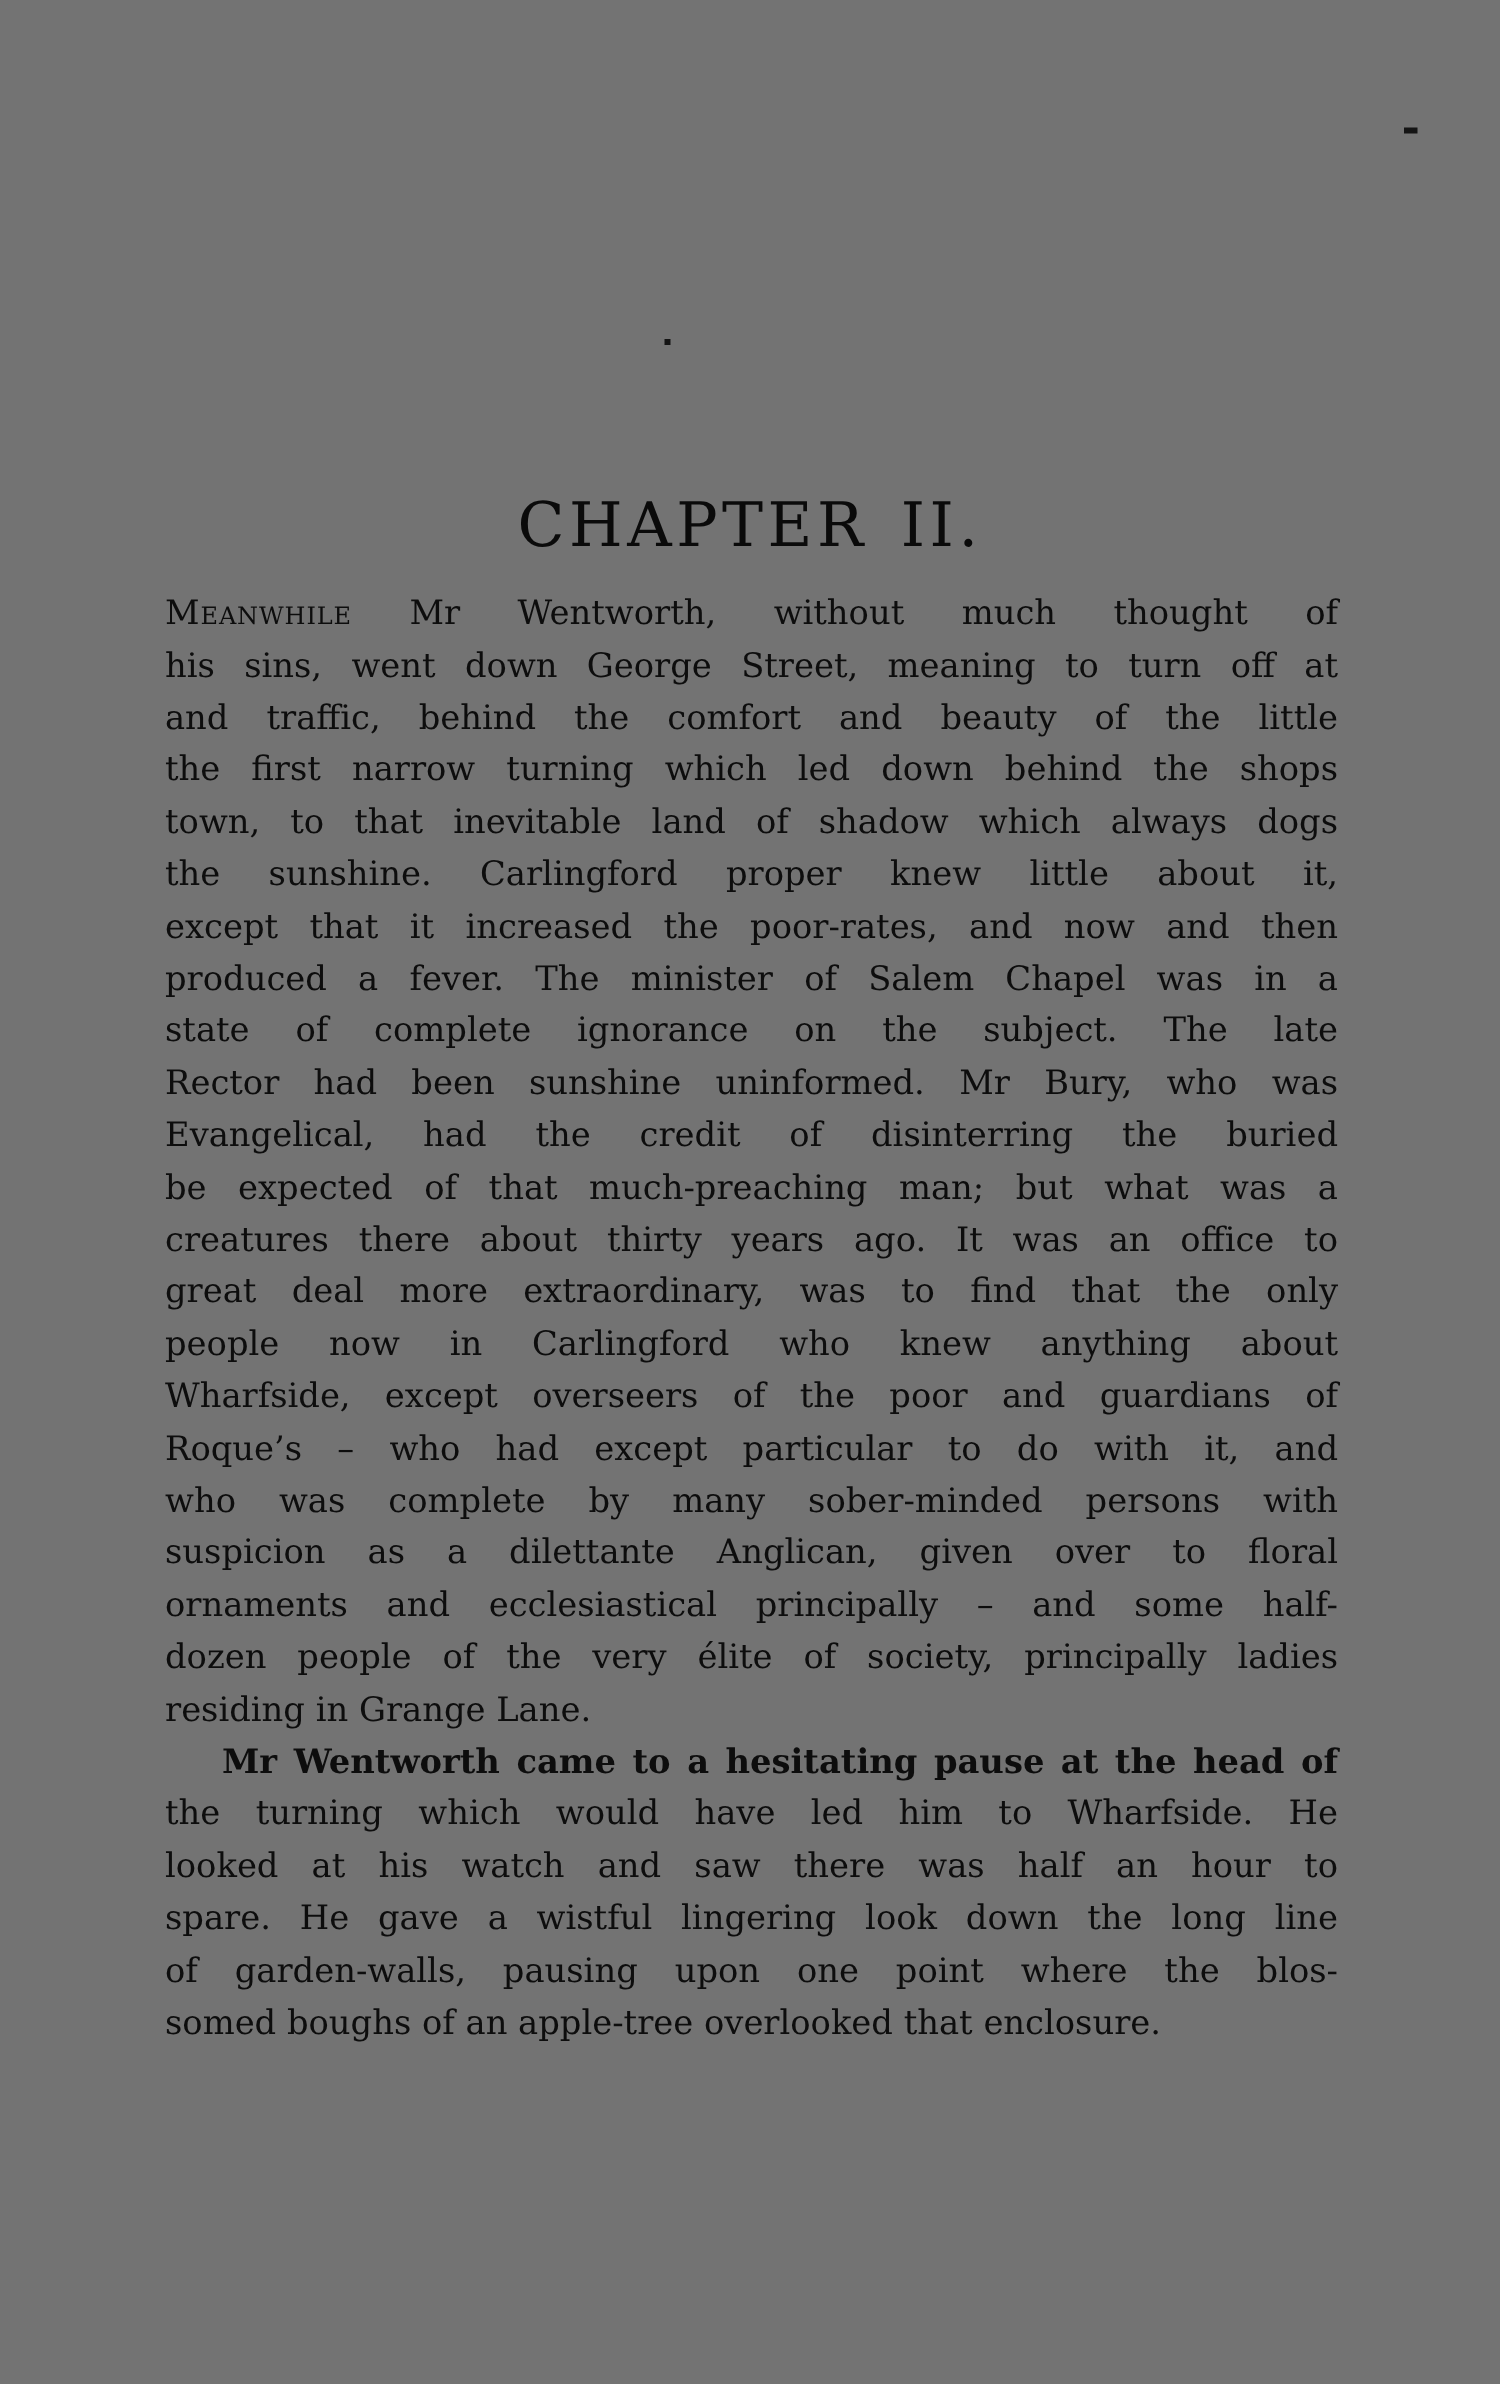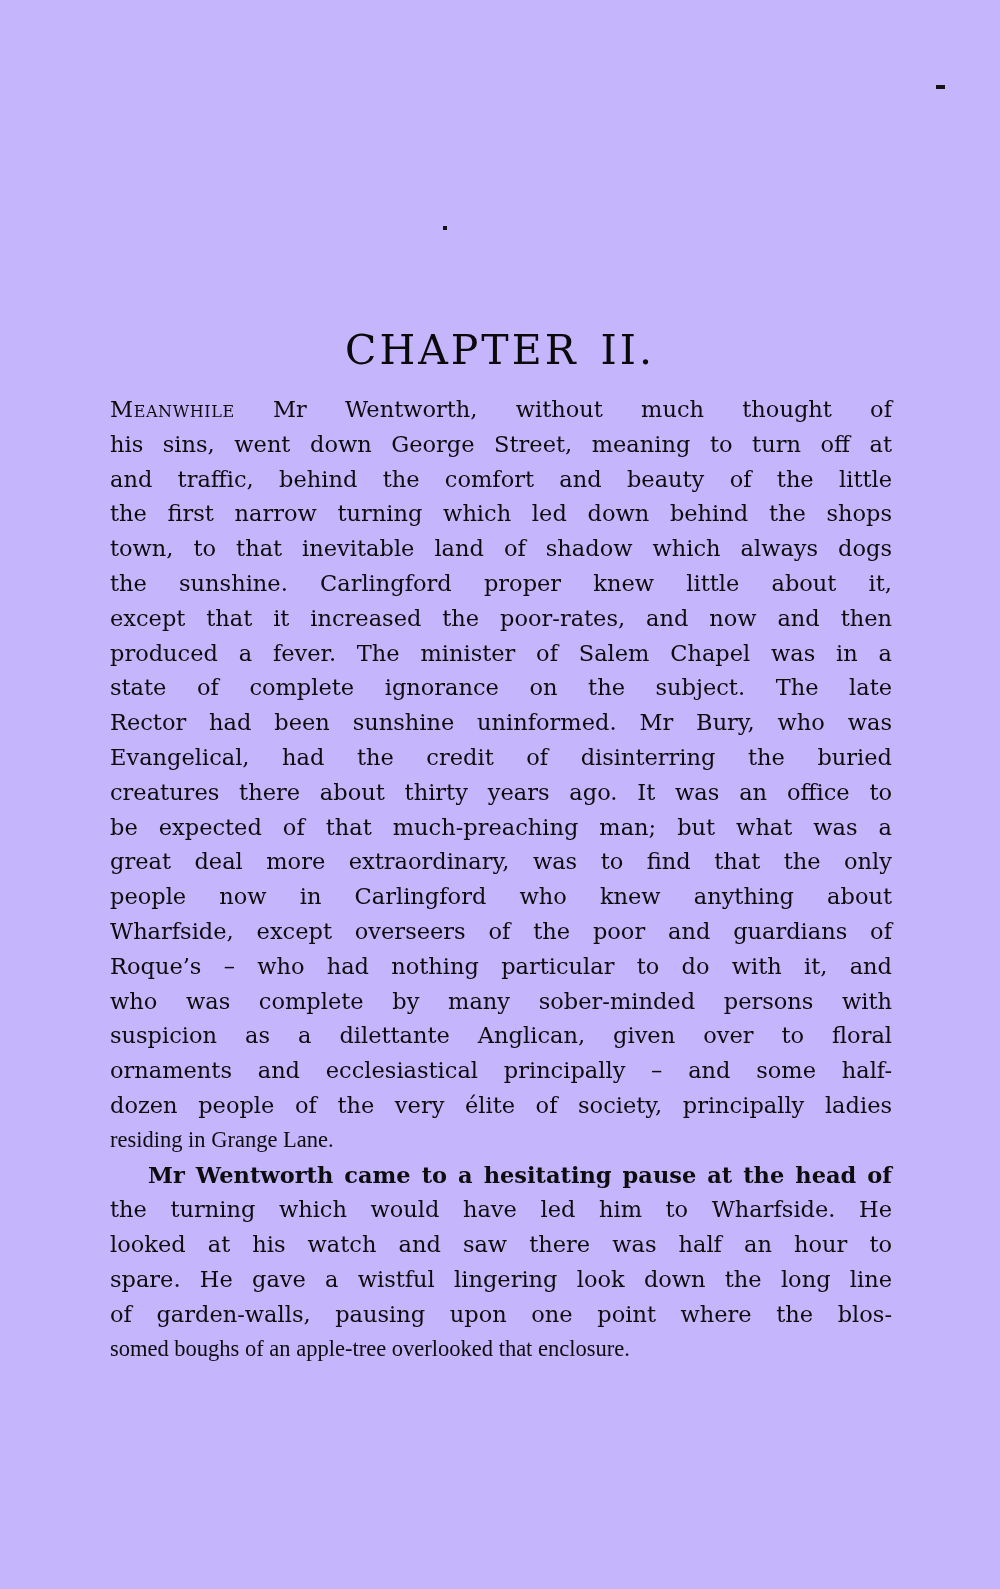--- a/index.html
+++ b/index.html
@@ -4,21 +4,21 @@
 <style>
   html, body {
     margin: 0;
     padding: 0;
     background: #ffffff;
   }
   .page {
     position: relative;
     width: 1000px;
     height: 1589px;
-    background: #c4b5fd;
+    background: #737373;
     color: #0d0d0d;
     font-family: "DejaVu Serif", serif;
     overflow: hidden;
   }
   .chapter-heading {
     position: absolute;
     top: 326px;
     left: 0;
     width: 100%;
     margin: 0;
@@ -39,21 +39,20 @@
     font-size: 22.5px;
     line-height: 34.8px;
     height: 34.8px;
     text-align: justify;
     text-align-last: justify;
     -moz-text-align-last: justify;
     color: #0d0d0d;
   }
   .line.end {
     text-align-last: left;
-    font-family: Liberation Serif, serif;
     -moz-text-align-last: left;
   }
   .line.indent {
     text-indent: 38px;
     font-weight: bold;
   }
   .smallcaps {
     font-variant: small-caps;
     letter-spacing: 0.6px;
   }
@@ -88,26 +87,26 @@
       <div class="line"><span>his sins, went down George Street, meaning to turn off at</span></div>
       <div class="line"><span>and traffic, behind the comfort and beauty of the little</span></div>
       <div class="line"><span>the first narrow turning which led down behind the shops</span></div>
       <div class="line"><span>town, to that inevitable land of shadow which always dogs</span></div>
       <div class="line"><span>the sunshine. Carlingford proper knew little about it,</span></div>
       <div class="line"><span>except that it increased the poor-rates, and now and then</span></div>
       <div class="line"><span>produced a fever. The minister of Salem Chapel was in a</span></div>
       <div class="line"><span>state of complete ignorance on the subject. The late</span></div>
       <div class="line"><span>Rector had been sunshine uninformed. Mr Bury, who was</span></div>
       <div class="line"><span>Evangelical, had the credit of disinterring the buried</span></div>
+      <div class="line"><span>be expected of that much-preaching man; but what was a</span></div>
       <div class="line"><span>creatures there about thirty years ago. It was an office to</span></div>
-      <div class="line"><span>be expected of that much-preaching man; but what was a</span></div>
       <div class="line"><span>great deal more extraordinary, was to find that the only</span></div>
       <div class="line"><span>people now in Carlingford who knew anything about</span></div>
       <div class="line"><span>Wharfside, except overseers of the poor and guardians of</span></div>
-      <div class="line"><span>Roque’s – who had nothing particular to do with it, and</span></div>
+      <div class="line"><span>Roque’s – who had except particular to do with it, and</span></div>
       <div class="line"><span>who was complete by many sober-minded persons with</span></div>
       <div class="line"><span>suspicion as a dilettante Anglican, given over to floral</span></div>
       <div class="line"><span>ornaments and ecclesiastical principally – and some half-</span></div>
       <div class="line"><span>dozen people of the very </span><span class="italic">élite</span><span> of society, principally ladies</span></div>
       <div class="line end"><span>residing in Grange Lane.</span></div>
       <div class="line indent"><span>Mr Wentworth came to a hesitating pause at the head of</span></div>
       <div class="line"><span>the turning which would have led him to Wharfside. He</span></div>
       <div class="line"><span>looked at his watch and saw there was half an hour to</span></div>
       <div class="line"><span>spare. He gave a wistful lingering look down the long line</span></div>
       <div class="line"><span>of garden-walls, pausing upon one point where the blos-</span></div>

